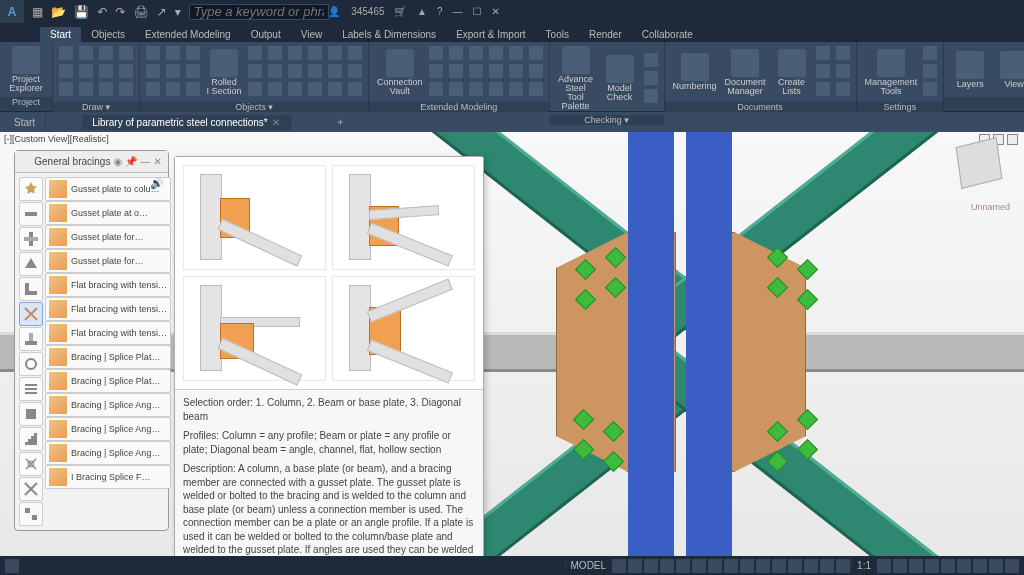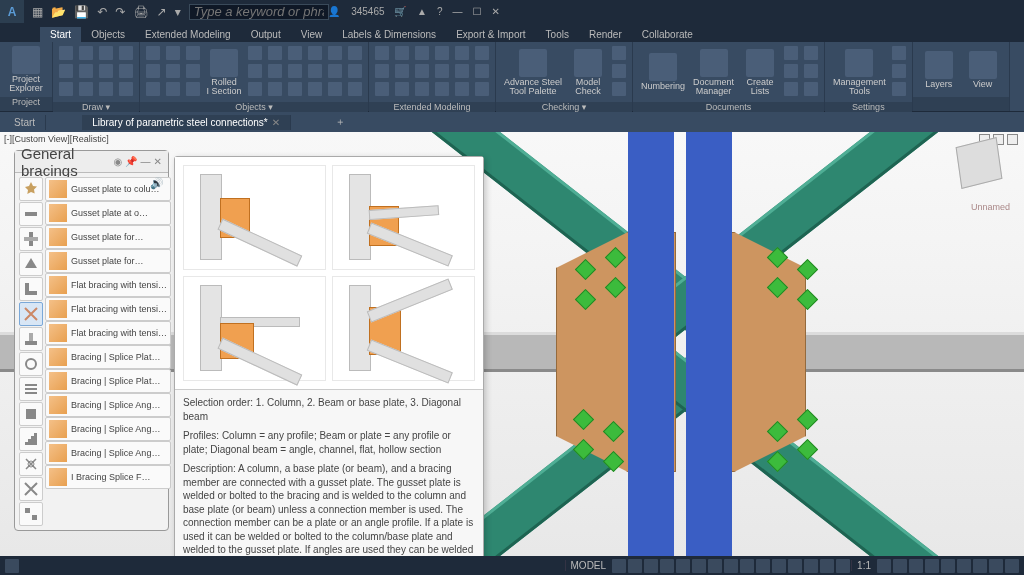--- a/index.html
+++ b/index.html
@@ -40,21 +40,21 @@
 
 
 .viewport { position:relative; width:1024px; height:424px; background:linear-gradient(#f8f8f8,#e8e8e8); overflow:hidden; }
 .vplabel { position:absolute; top:2px; left:4px; font-size:9px; color:#444; }
 .vp-icons { position:absolute; top:2px; right:6px; display:flex; gap:3px; }
 .vp-icons span { width:11px; height:11px; border:1px solid #888; background:#eee; cursor:pointer; }
 
 
 .palette { position:absolute; top:18px; left:14px; width:155px; background:#f2f2f2; border:1px solid #999; border-radius:4px; }
 .palette-title { height:22px; display:flex; align-items:center; padding:0 6px; background:#ededed; border-bottom:1px solid #bbb; }
-.palette-title .t { font-size:15px; color:#444; flex:1; }
+.palette-title .t { font-size:10px; color:#444; flex:1;text-align:right; }
 .palette-title span.ico { color:#888; margin-left:3px; cursor:pointer; font-size:10px; }
 .palette-body { display:flex; padding:4px; gap:2px; }
 .palette-side { width:24px; display:flex; flex-direction:column; gap:1px; }
 .palette-side .sbtn { width:24px; height:24px; background:#fafafa; border:1px solid #ccc; border-radius:2px; display:flex; align-items:center; justify-content:center; cursor:pointer; }
 .palette-side .sbtn svg { width:16px; height:16px; }
 .palette-side .sbtn.sel { background:#d8e6f5; border-color:#7aa8d8; }
 .palette-list { flex:1; display:flex; flex-direction:column; gap:0; }
 .palette-list .item { height:24px; background:#fafafa; border:1px solid #ccc; border-radius:2px; display:flex; align-items:center; padding:0 3px; cursor:pointer; overflow:hidden; }
 .palette-list .item .thumb { width:18px; height:18px; background:linear-gradient(135deg,#f4c088,#e8a050); margin-right:4px; flex-shrink:0; }
 .palette-list .item .txt { font-size:9px; color:#444; white-space:nowrap; overflow:hidden; text-overflow:ellipsis; }
@@ -208,20 +208,25 @@
           <span></span>
           <span></span>
           <span></span>
           <span></span>
         </div>
     </div>
     <div class="label">Objects ▾</div>
   </div>
   <div class="ribbon-panel">
     <div class="content">
+      <div class="rbtn-big">
+          <div class="ic"></div>
+          <div class="t" style="white-space:pre-line">Connection
+Vault</div>
+        </div>
       <div class="rgrid">
           <span></span>
           <span></span>
           <span></span>
           <span></span>
           <span></span>
           <span></span>
           <span></span>
           <span></span>
           <span></span>

